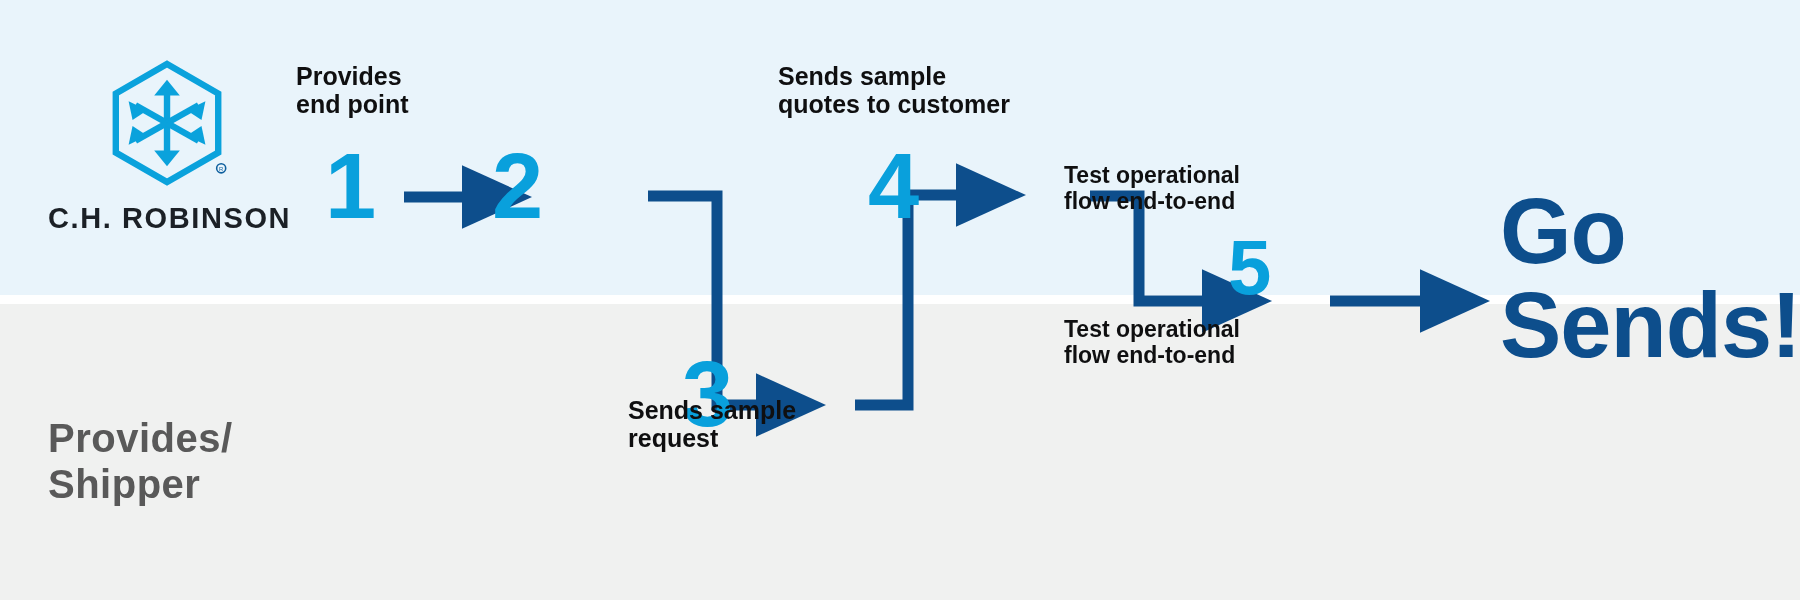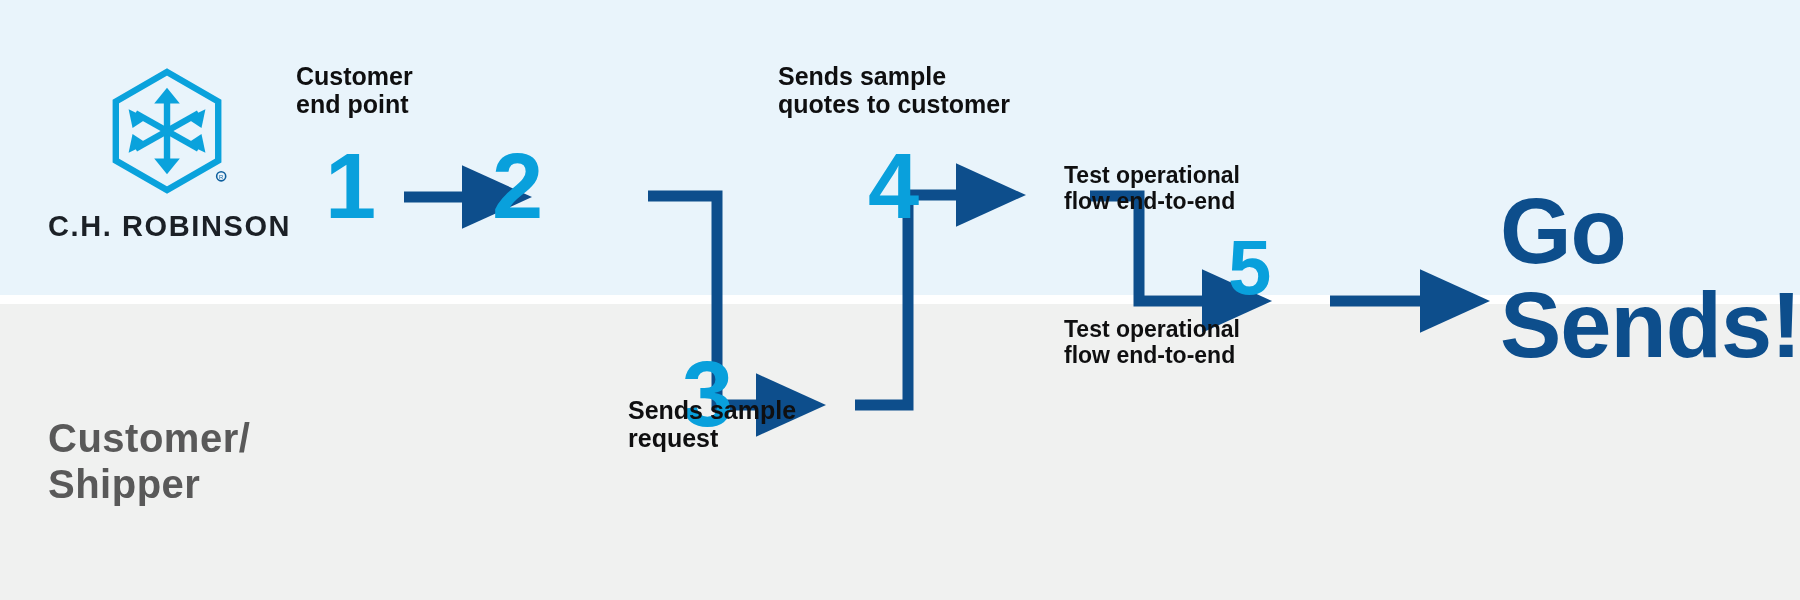--- a/index.html
+++ b/index.html
@@ -42,21 +42,21 @@
     top: 0;
     width: 1800px;
     height: 600px;
   }
 
   .abs { position: absolute; }
 
   
   #logo-block {
     left: 48px;
-    top: 68px;
+    top: 60px;
     width: 240px;
     text-align: left;
   }
   #logo-mark { width: 120px; height: 130px; display: block; margin: 0 auto; }
   #logo-wordmark {
     margin-top: 12px;
     font-size: 29px;
     font-weight: 700;
     letter-spacing: 1.6px;
     color: #1b2026;
@@ -191,39 +191,39 @@
         <polygon points="98,86 94,67 79,77"></polygon>
       </g>
       <g fill="none" stroke="#0e5f9e" stroke-width="1.6">
         <circle cx="114" cy="110" r="4.6"></circle>
       </g>
       <text x="114" y="113" text-anchor="middle" font-size="6" font-family="Liberation Sans, sans-serif" fill="#0e5f9e">R</text>
     </svg>
     <div id="logo-wordmark">C.H. ROBINSON</div>
   </div>
 
-  <div class="abs caption" style="left:296px; top:62px; width:180px;">Customer
+  <div class="abs caption" style="left:296px; top:62px; width:180px;">Provides
 end point</div>
   <div class="abs numeral" style="left:325px; top:140px;">1</div>
 
   <div class="abs numeral" style="left:492px; top:140px;">2</div>
 
   <div class="abs numeral" style="left:682px; top:348px;">3</div>
   <div class="abs caption" style="left:628px; top:396px; width:230px;">Sends sample
 request</div>
 
   <div class="abs caption" style="left:778px; top:62px; width:280px;">Sends sample
 quotes to customer</div>
   <div class="abs numeral" style="left:868px; top:140px;">4</div>
 
   <div class="abs caption-sm" style="left:1064px; top:150px; width:240px;">Test operational
 flow end-to-end</div>
   <div class="abs numeral-sm" style="left:1228px; top:228px;">5</div>
   <div class="abs caption-sm" style="left:1064px; top:304px; width:240px;">Test operational
 flow end-to-end</div>
 
-  <div class="abs" id="lane-label">Customer/
+  <div class="abs" id="lane-label">Provides/
 Shipper</div>
 
   <div class="abs" id="go-live">Go
 Sends!</div>
 
 </div>
 
 </body></html>

